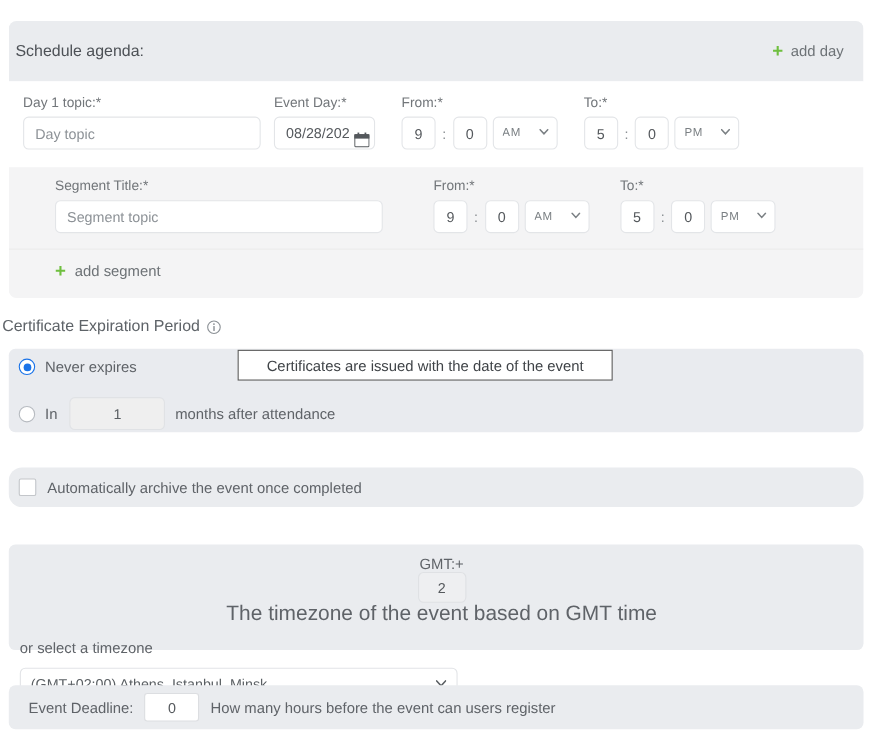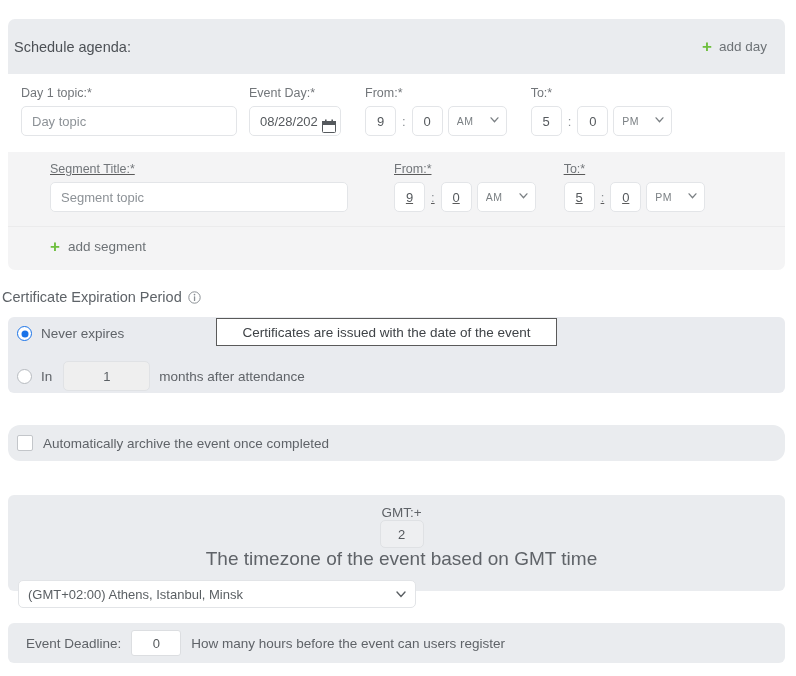--- a/index.html
+++ b/index.html
@@ -73,21 +73,20 @@
     position: absolute; right: 8px; top: 11px; width: 9px; height: 6px;
     pointer-events: none;
   }
 
   
   .segment-panel { background: #f4f4f5; }
   .segment-row {
     padding: 10px 13px 14px 42px;
     display: flex; align-items: flex-end;
     border-bottom: 1px solid #ebebec;
-    text-decoration: underline;
   }
   .segment-title-input { width: 298px; }
   .add-segment-row {
     padding: 11px 0 14px 42px;
   }
   .add-segment { display: inline-flex; align-items: center; gap: 8px; font-size: 13.5px; color: #6d7276; cursor: pointer; }
 
   
   .cert-heading {
     position: absolute; left: 2px; top: 289px;
@@ -341,20 +340,21 @@
   <span class="checkbox"></span>
   <span class="archive-label">Automatically archive the event once completed</span>
 </div>
 
 <div class="gmt-block">
   <div class="gmt-line1">
     <span class="gmt-label">GMT:+</span>
     <input class="gmt-input" type="text" value="2" style="">
     <span class="gmt-desc">The timezone of the event based on GMT time</span>
   </div>
+  <div class="gmt-line2">or select a timezone</div>
   <span class="tz-wrap">
     <select class="tz-select">
       <option>(GMT+02:00) Athens, Istanbul, Minsk</option>
     </select>
     <svg class="tz-chev" viewBox="0 0 10 7">
         <path d="M1 1 L5 5.4 L9 1" fill="none" stroke="#5a5f63" stroke-width="1.4" stroke-linecap="round"></path>
       </svg>
   </span>
 </div>
 

